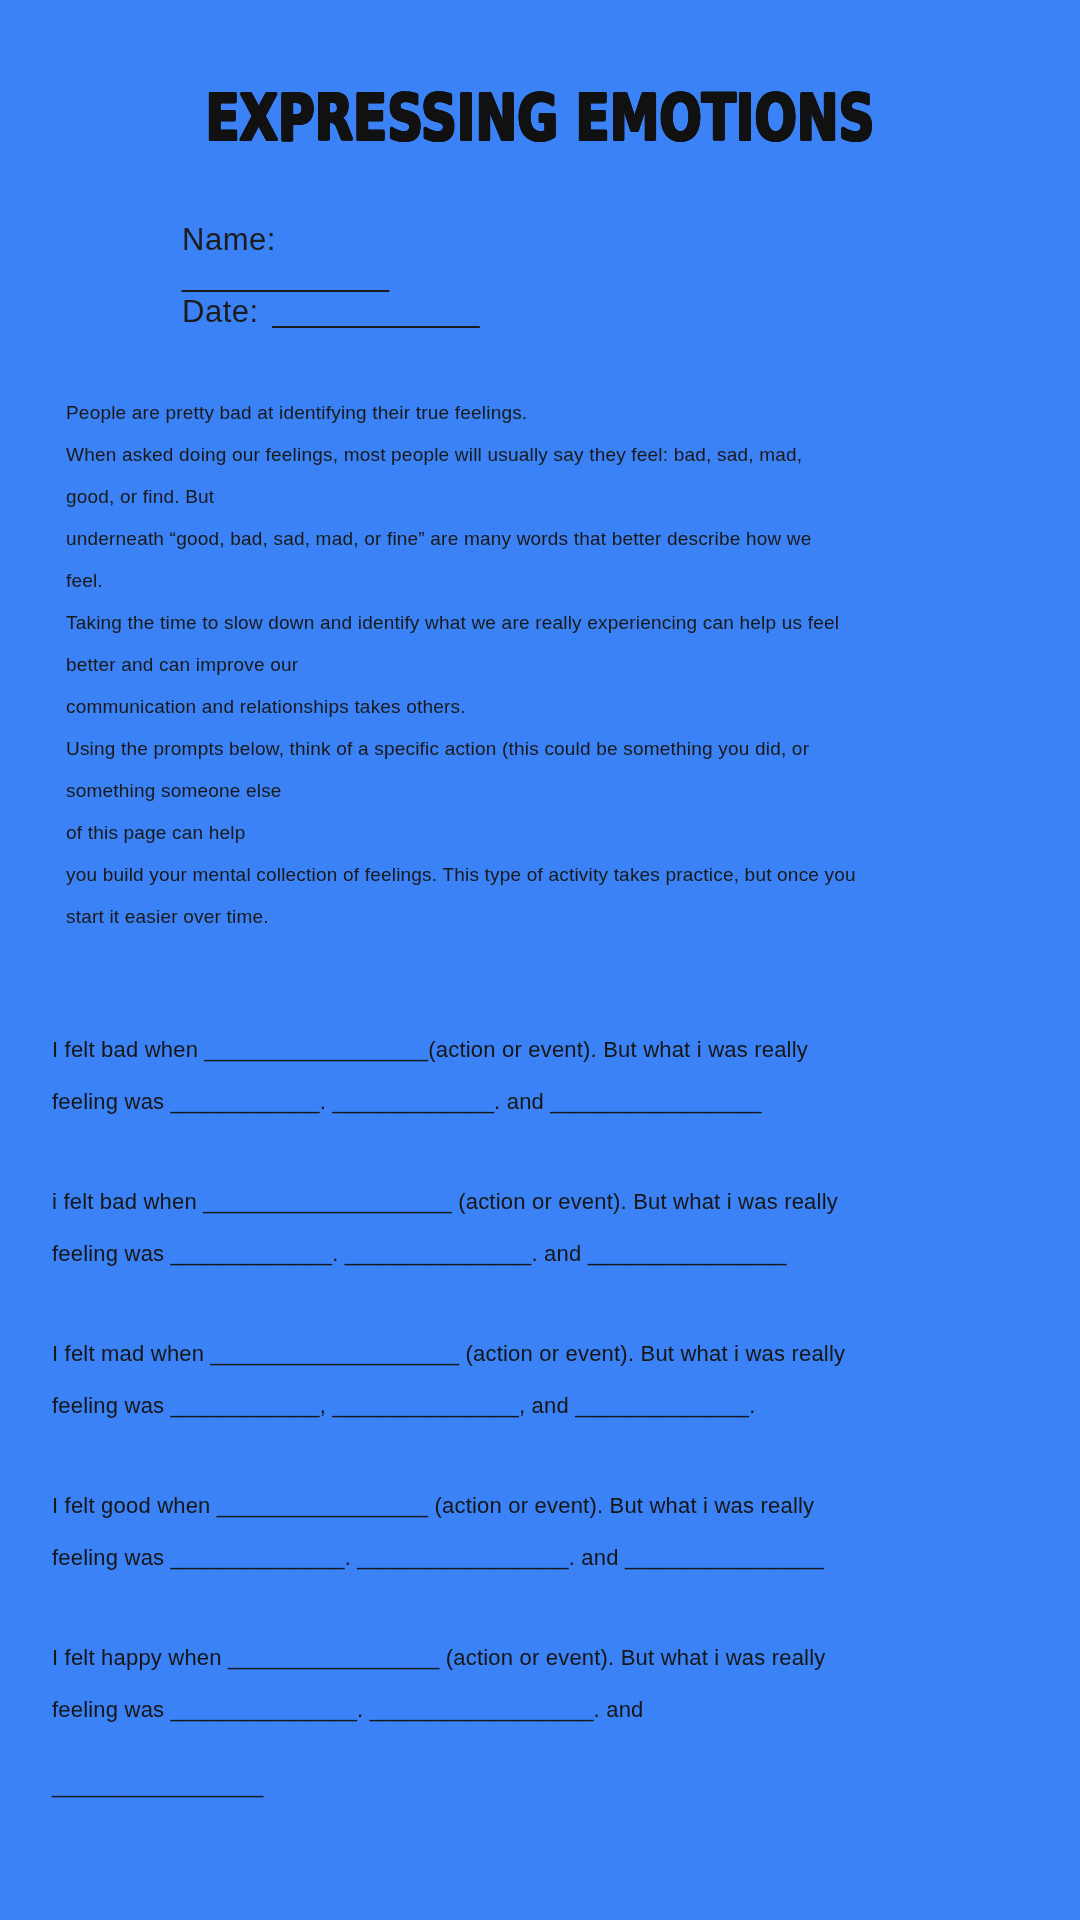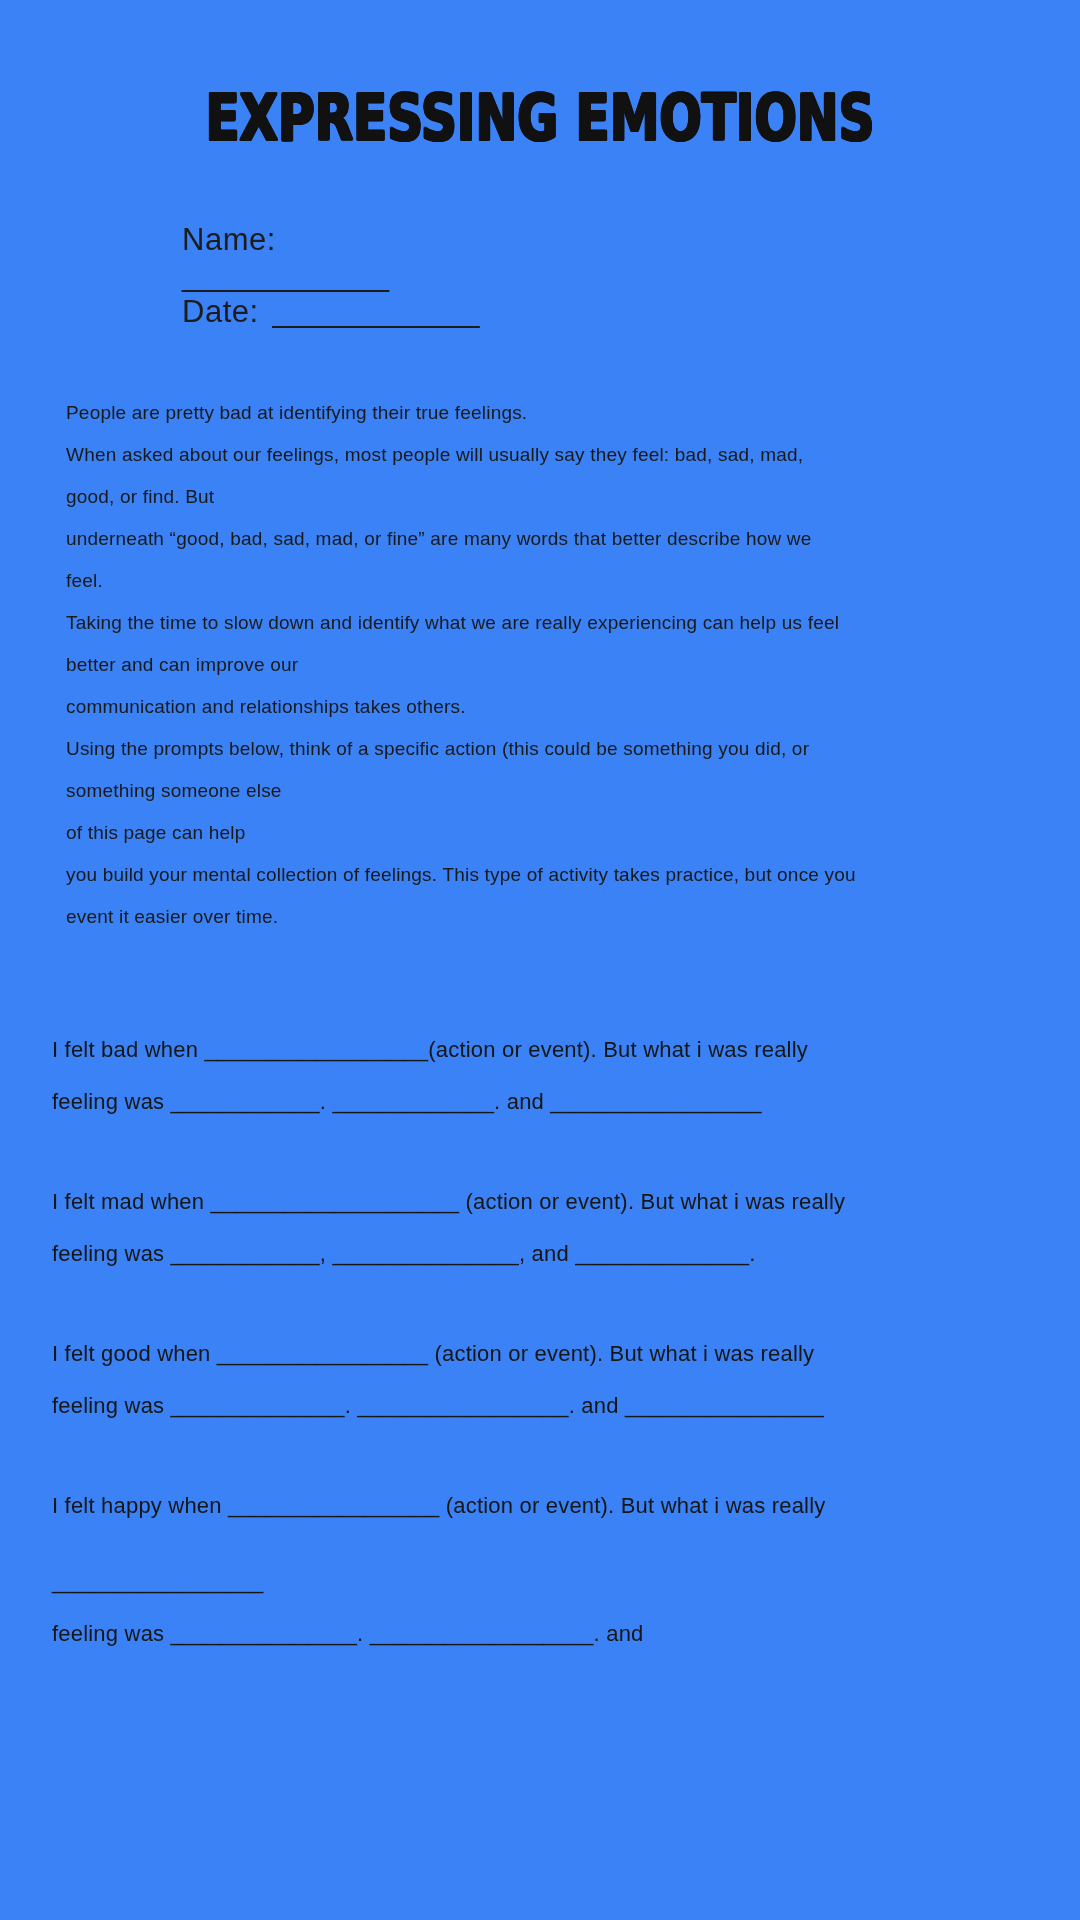--- a/index.html
+++ b/index.html
@@ -95,53 +95,57 @@
     <span>Name:</span>
     <span class="blank">____________</span>
     <span class="date-group">
       <span>Date:</span>
       <span class="blank">____________</span>
     </span>
   </div>
 
   <div class="intro">
     <div class="intro-line">People are pretty bad at identifying their true feelings.</div>
-    <div class="intro-line">When asked about our feelings, most people will usually say they feel: bad, sad, mad,</div>
+    <div class="intro-line">When asked doing our feelings, most people will usually say they feel: bad, sad, mad,</div>
     <div class="intro-line">good, or find. But</div>
     <div class="intro-line">underneath “good, bad, sad, mad, or fine” are many words that better describe how we</div>
     <div class="intro-line">feel.</div>
     <div class="intro-line">Taking the time to slow down and identify what we are really experiencing can help us feel</div>
     <div class="intro-line">better and can improve our</div>
     <div class="intro-line">communication and relationships takes others.</div>
     <div class="intro-line">Using the prompts below, think of a specific action (this could be something you did, or</div>
     <div class="intro-line">something someone else</div>
     <div class="intro-line">of this page can help</div>
     <div class="intro-line">you build your mental collection of feelings. This type of activity takes practice, but once you</div>
-    <div class="intro-line">event it easier over time.</div>
+    <div class="intro-line">start it easier over time.</div>
   </div>
 
   <div class="prompts">
 
     <div class="prompt-block">
       <div class="prompt-line">I felt bad when __________________(action or event). But what i was really</div>
       <div class="prompt-line">feeling was ____________. _____________. and _________________</div>
     </div>
 
+    <div class="prompt-block">
+      <div class="prompt-line">i felt bad when ____________________ (action or event). But what i was really</div>
+      <div class="prompt-line">feeling was _____________. _______________. and ________________</div>
+    </div>
 
     <div class="prompt-block">
       <div class="prompt-line">I felt mad when ____________________ (action or event). But what i was really</div>
       <div class="prompt-line">feeling was ____________, _______________, and ______________.</div>
     </div>
 
     <div class="prompt-block">
       <div class="prompt-line">I felt good when _________________ (action or event). But what i was really</div>
       <div class="prompt-line">feeling was ______________. _________________. and ________________</div>
     </div>
 
     <div class="prompt-block">
       <div class="prompt-line">I felt happy when _________________ (action or event). But what i was really</div>
+      <div class="prompt-line">feeling was _______________. __________________. and</div>
       <div class="prompt-line extra-gap">_________________</div>
-      <div class="prompt-line">feeling was _______________. __________________. and</div>
     </div>
 
   </div>
 
 </div>
 
 </body></html>

